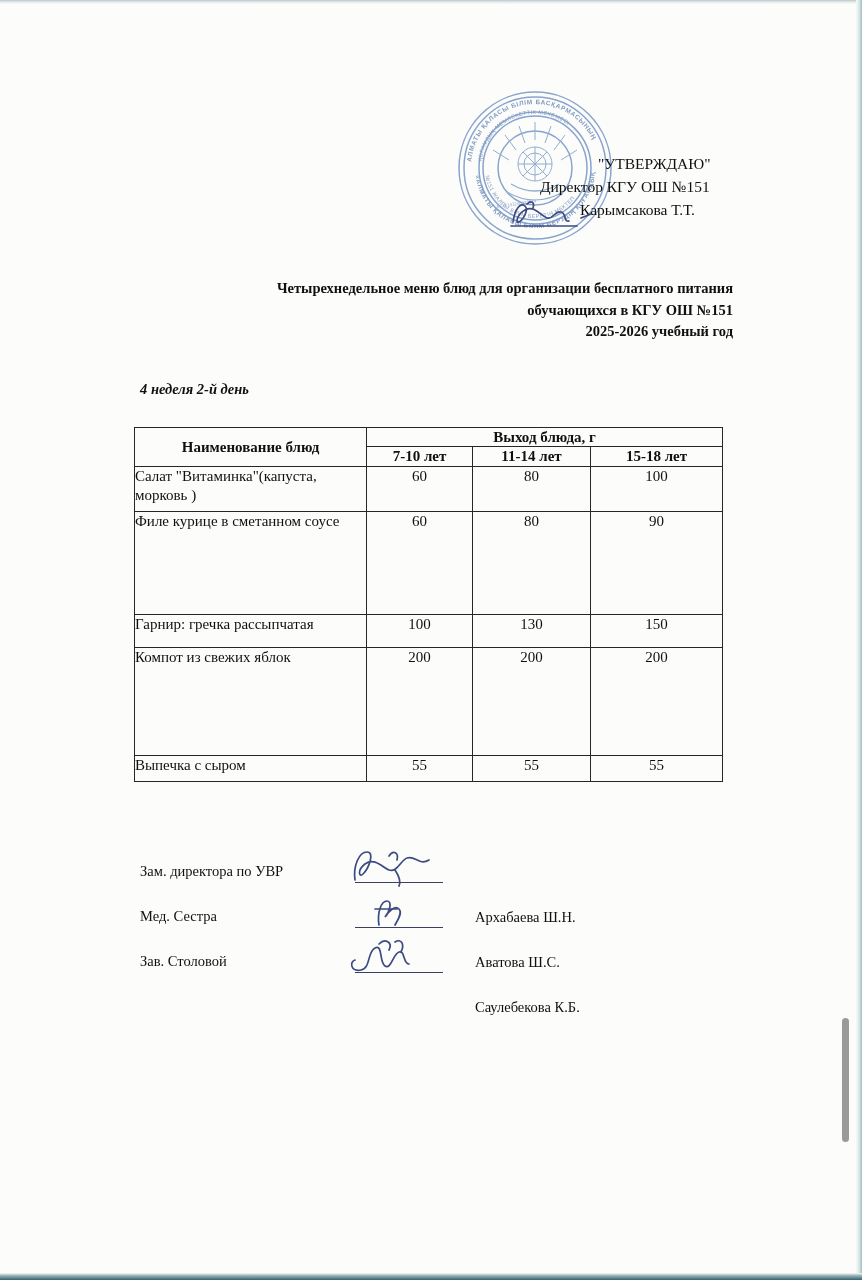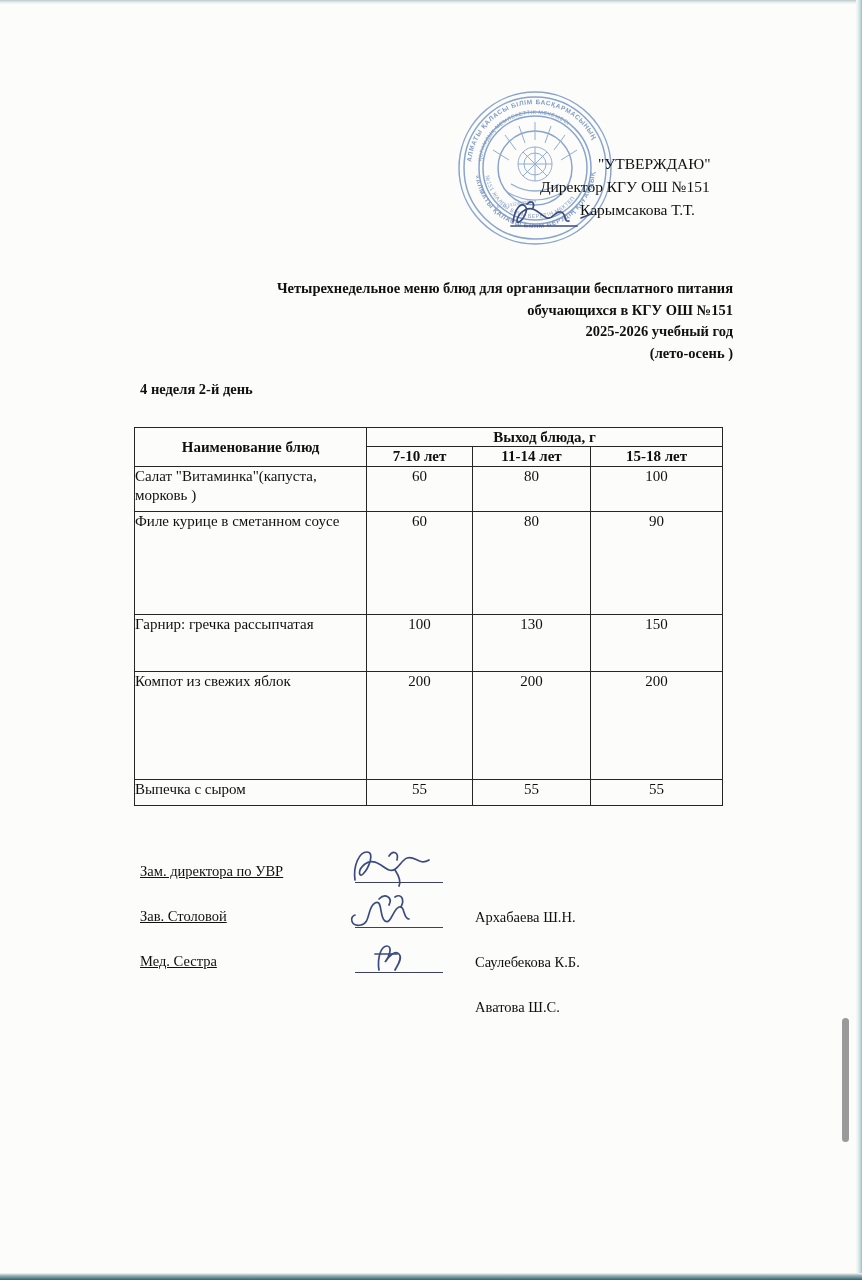--- a/index.html
+++ b/index.html
@@ -102,20 +102,21 @@
   #doc-title .tline { display: block; }
   #title-season { font-weight: bold; }
 
   
   #day-label {
     position: absolute;
     left: 140px;
     top: 381px;
     font-weight: bold;
     font-size: 14.5px;
+    font-style: italic;
   }
 
   
   #menu-table {
     position: absolute;
     left: 134px;
     top: 427px;
     width: 588px;
     border-collapse: collapse;
     table-layout: fixed;
@@ -161,21 +162,20 @@
   }
   .sig-row {
     position: relative;
     height: 45px;
   }
   .sig-role {
     position: absolute;
     left: 0;
     top: 7px;
     white-space: nowrap;
-    text-decoration: underline;
   }
   .sig-line {
     position: absolute;
     left: 215px;
     top: 26px;
     width: 88px;
     height: 0;
     border-bottom: 1.3px solid #3a3f63;
   }
   .sig-mark {
@@ -255,21 +255,20 @@
       <path d="M22,8 C26,4 30,6 28,12"></path>
       <path d="M6,30 H72"></path>
       <path d="M76,22 l10,-4"></path>
     </g>
   </svg>
 
   <div id="doc-title">
     <span class="tline">Четырехнедельное меню блюд для организации бесплатного питания</span>
     <span class="tline">обучающихся в КГУ ОШ №151</span>
     <span class="tline">2025-2026 учебный год</span>
-    <span class="tline" id="title-season">(лето-осень )</span>
   </div>
 
   <div id="day-label">4 неделя 2-й день</div>
 
   <table id="menu-table">
     <colgroup>
       <col class="col-name">
         <col class="col-age">
         <col class="col-age2">
         <col class="col-age3">
@@ -294,21 +293,21 @@
         <td class="qty-cell">60</td>
         <td class="qty-cell">80</td>
         <td class="qty-cell">100</td>
       </tr>
       <tr style="height:103px;margin-left:32px;">
         <td class="dish-cell">Филе курице в сметанном соусе</td>
         <td class="qty-cell">60</td>
         <td class="qty-cell">80</td>
         <td class="qty-cell">90</td>
       </tr>
-      <tr style="height:57px;">
+      <tr style="height:33px;">
         <td class="dish-cell">Гарнир: гречка рассыпчатая</td>
         <td class="qty-cell">100</td>
         <td class="qty-cell">130</td>
         <td class="qty-cell">150</td>
       </tr>
       <tr style="height:108px;">
         <td class="dish-cell">Компот из свежих яблок</td>
         <td class="qty-cell">200</td>
         <td class="qty-cell">200</td>
         <td class="qty-cell">200</td>
@@ -332,45 +331,45 @@
                    C30,11 38,22 44,24 C52,27 56,14 62,12 C70,9 74,20 84,14"></path>
           <path d="M44,10 C48,4 54,6 52,14"></path>
           <path d="M50,24 C54,30 56,36 54,40"></path>
         </g>
       </svg>
       <span class="sig-line"></span>
       <span class="sig-person">Архабаева Ш.Н.</span>
     </div>
 
     <div class="sig-row">
+      <span class="sig-role">Мед. Сестра</span>
+      <svg class="sig-mark" viewBox="0 0 110 44">
+        <g fill="none" stroke="#3b4a80" stroke-width="1.7" stroke-linecap="round">
+          <path d="M34,34 C32,22 36,10 42,10 C48,10 44,22 40,26 C44,20 50,14 54,18
+                   C58,22 52,30 50,34"></path>
+          <path d="M30,18 H52"></path>
+        </g>
+      </svg>
+      <span class="sig-line"></span>
+      <span class="sig-person">Аватова Ш.С.</span>
+    </div>
+
+    <div class="sig-row">
       <span class="sig-role">Зав. Столовой</span>
       <svg class="sig-mark" viewBox="0 0 110 44">
         <g fill="none" stroke="#3b4a80" stroke-width="1.7" stroke-linecap="round">
           <path d="M10,24 C4,26 6,36 16,34 C26,32 22,16 30,12 C38,8 34,26 40,30
                    C46,34 48,18 54,16 C60,14 58,28 64,28"></path>
           <path d="M34,8 C40,2 48,6 44,14"></path>
           <path d="M50,6 C56,2 60,8 56,16"></path>
         </g>
       </svg>
       <span class="sig-line"></span>
       <span class="sig-person">Саулебекова К.Б.</span>
     </div>
 
-    <div class="sig-row">
-      <span class="sig-role">Мед. Сестра</span>
-      <svg class="sig-mark" viewBox="0 0 110 44">
-        <g fill="none" stroke="#3b4a80" stroke-width="1.7" stroke-linecap="round">
-          <path d="M34,34 C32,22 36,10 42,10 C48,10 44,22 40,26 C44,20 50,14 54,18
-                   C58,22 52,30 50,34"></path>
-          <path d="M30,18 H52"></path>
-        </g>
-      </svg>
-      <span class="sig-line"></span>
-      <span class="sig-person">Аватова Ш.С.</span>
-    </div>
-
   </div>
 
 </div>
 
 <div id="scrollbar-track">
   <div id="scrollbar-thumb"></div>
 </div>
 
 </body></html>

